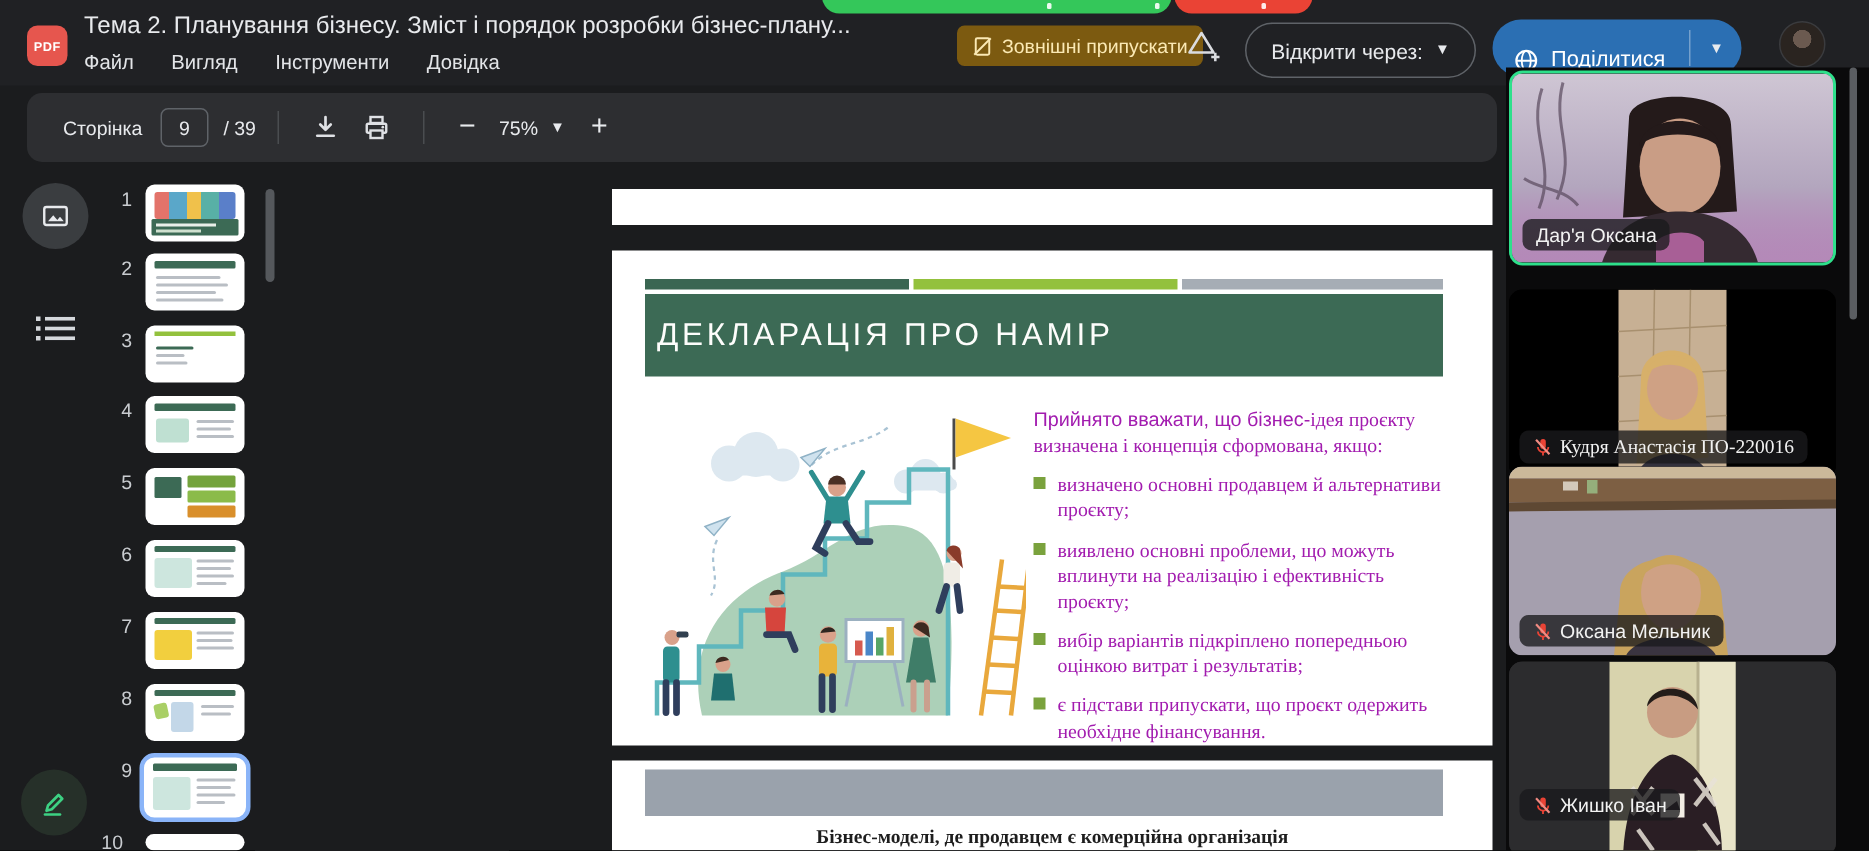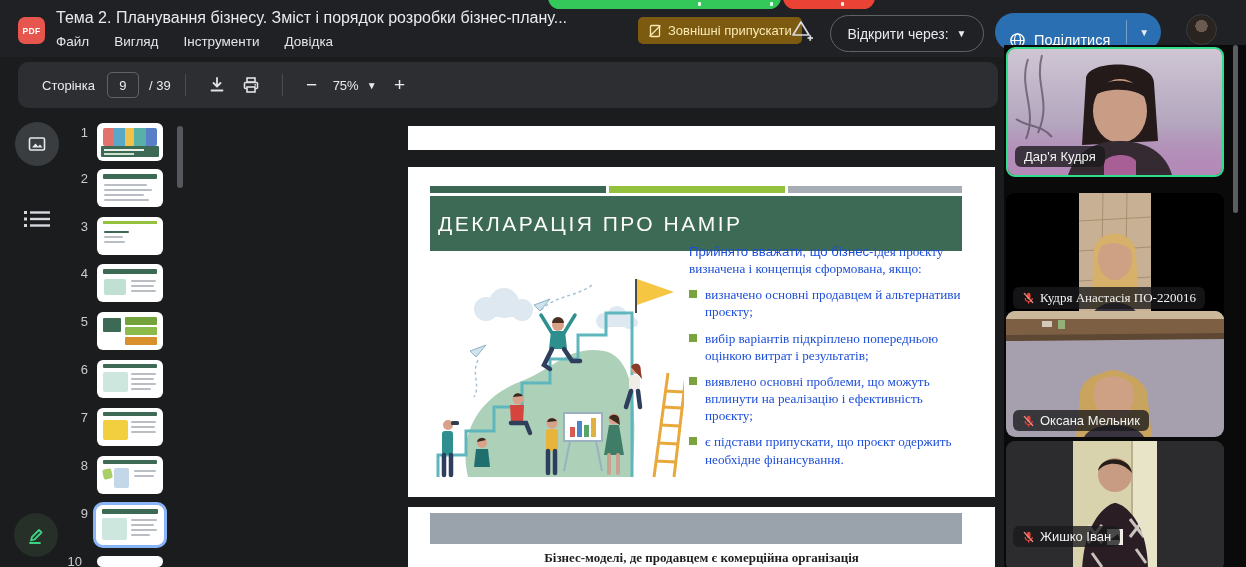--- a/index.html
+++ b/index.html
@@ -65,21 +65,21 @@
   .p8 { top:69px; height:24px; }
   .p9 { top:110px; height:330px; }
   .p10 { top:450px; height:60px; }
   .hdr-seg { position:absolute; top:19px; height:7px; }
   .seg-dark { background:#3a6652; }
   .seg-light { background:#93c13d; }
   .seg-gray { background:#a6adb5; }
   .slide-titlebox { position:absolute; left:22px; top:29px; width:532px; height:55px; background:#3c6a55;
                     display:flex; align-items:center; }
   .slide-title { color:#fdfdfb; font-size:21px; letter-spacing:2.5px; padding-left:8px; font-family:"Liberation Sans",sans-serif; }
-  .slide-text { position:absolute; left:281px; top:76px; width:278px; color:#1d4ed8; }
+  .slide-text { position:absolute; left:281px; top:104px; width:278px; color:#a21caf; }
   .intro { font-size:13.2px; line-height:1.3; }
   .intro .lead { font-family:"Liberation Sans",sans-serif; }
   .intro .rest { font-family:"Liberation Serif",serif; }
   .bullets { margin-top:9px; display:flex; flex-direction:column; gap:9px; }
   .bullet { display:flex; gap:8px; font-family:"Liberation Serif",serif; font-size:13.2px; line-height:1.3; }
   .bullet .sq { flex:0 0 8px; width:8px; height:8px; margin-top:4px; background:#7aa23d; }
   .p10 .gray-band { position:absolute; left:22px; top:6px; width:532px; height:31px; background:#9aa2ac; }
   .p10 .cap { position:absolute; left:0; top:43px; width:100%; text-align:center; font-family:"Liberation Serif",serif;
               font-weight:bold; font-size:13px; color:#1e1e1e; }
 
@@ -419,25 +419,25 @@
         <div class="intro">
           <span class="lead">Прийнято вважати, що бізнес-</span><span class="rest">ідея проєкту визначена і концепція сформована, якщо:</span>
         </div>
         <div class="bullets">
           <div class="bullet">
             <span class="sq"></span>
             <span>визначено основні продавцем й альтернативи проєкту;</span>
           </div>
           <div class="bullet">
             <span class="sq"></span>
-            <span>вибір варіантів підкріплено попередньою оцінкою витрат і результатів;</span>
+            <span>виявлено основні проблеми, що можуть вплинути на реалізацію і ефективність проєкту;</span>
           </div>
           <div class="bullet">
             <span class="sq"></span>
-            <span>виявлено основні проблеми, що можуть вплинути на реалізацію і ефективність проєкту;</span>
+            <span>вибір варіантів підкріплено попередньою оцінкою витрат і результатів;</span>
           </div>
           <div class="bullet">
             <span class="sq"></span>
             <span>є підстави припускати, що проєкт одержить необхідне фінансування.</span>
           </div>
         </div>
       </div>
     </div>
 
     <div class="page p10">
@@ -464,21 +464,21 @@
             <path d="M34 6 C 26 36, 44 52, 30 84"></path>
             <path d="M8 70 C 20 78, 34 76, 44 88"></path>
         </g>
         <path d="M78 30 C 78 10, 146 10, 146 34 L 150 92 L 74 96 Z" fill="#241a1a"></path>
         <ellipse cx="112" cy="62" rx="27" ry="32" fill="#c99d85"></ellipse>
         <path d="M85 48 C 88 26, 136 26, 139 50 C 128 38, 96 38, 85 48 Z" fill="#241a1a"></path>
         <path d="M60 126 C 70 96, 96 92, 112 92 C 130 92, 156 98, 164 126 Z" fill="#352a31"></path>
         <path d="M96 112 C 104 104, 122 104, 128 112 L 128 126 L 96 126 Z" fill="#a85f96"></path>
       </svg>
       <div class="name-tag" style="bottom:8px">
-        <span>Дар'я Кудря</span>
+        <span>Дар'я Оксана</span>
       </div>
     </div>
 
     <div class="vtile vt2">
       <svg width="218" height="126" viewBox="0 0 218 126">
         <rect width="218" height="126" fill="#000"></rect>
         <rect x="73" width="72" height="126" fill="#c7b094"></rect>
         <g stroke="#a8906f" stroke-width="1">
           <line x1="73" y1="28" x2="145" y2="24"></line>
             <line x1="73" y1="58" x2="145" y2="54"></line>

